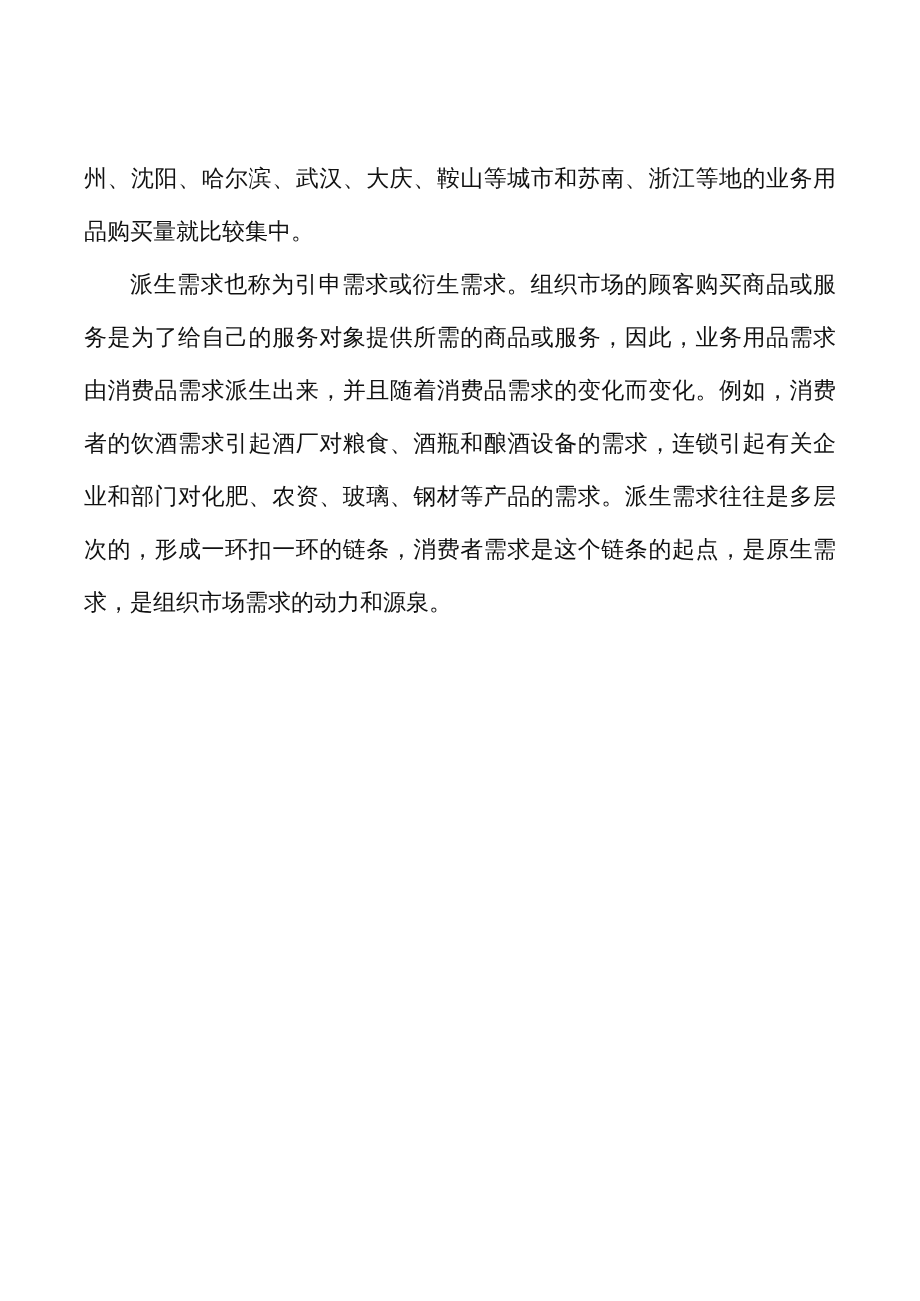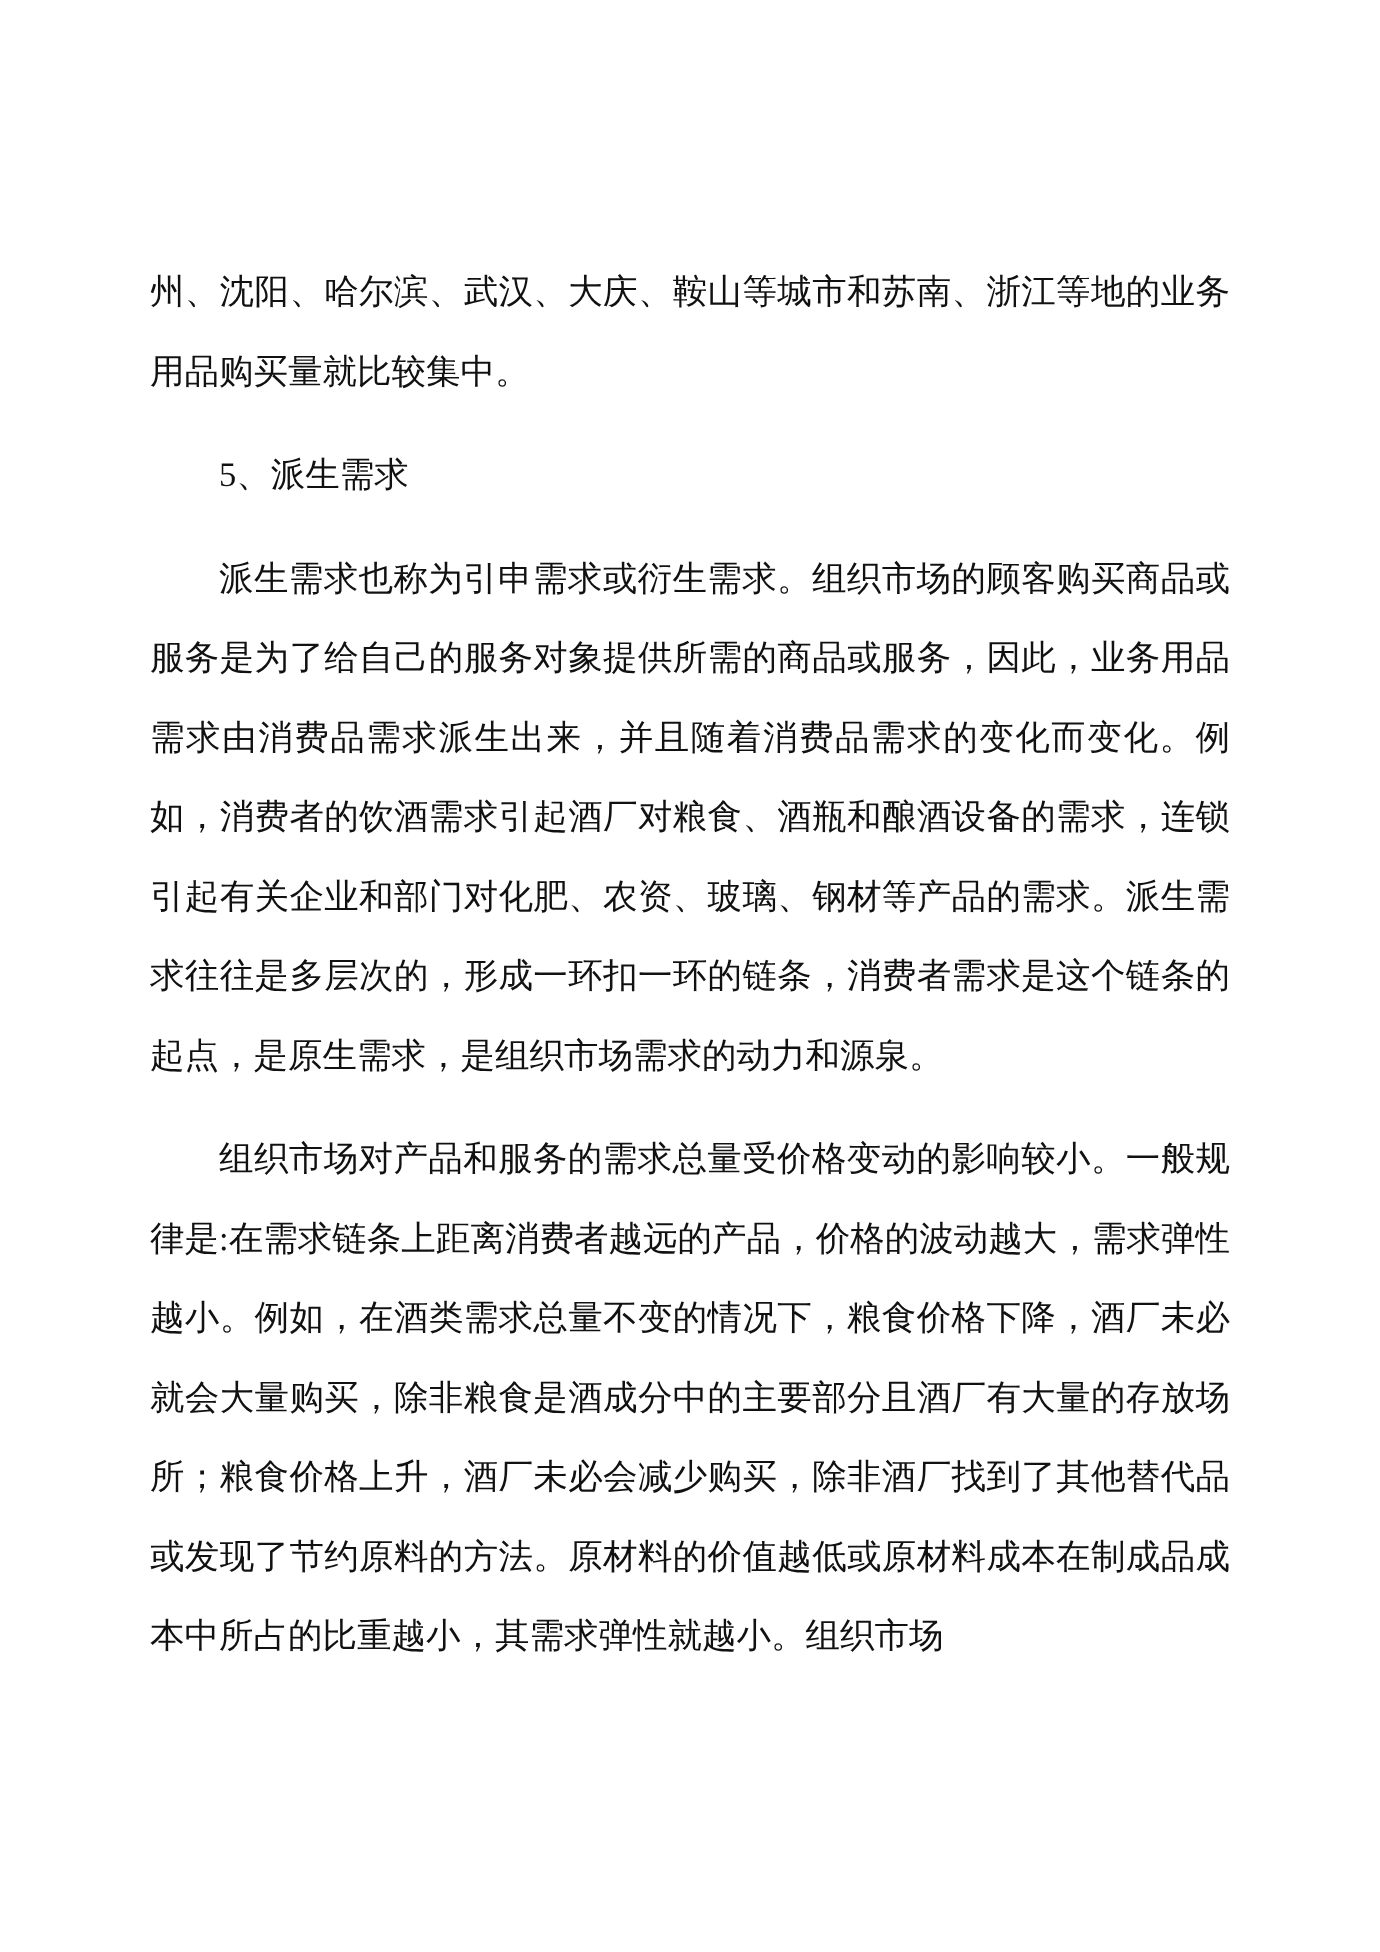--- a/index.html
+++ b/index.html
@@ -22,30 +22,28 @@
   }
   .doc {
     color: #111111;
     font-size: 23px;
     line-height: 53px;
     text-align: justify;
     text-align-last: left;
     word-break: break-all;
   }
   .doc p {
-    margin: 16px;
+    margin: 0;
     padding: 0;
   }
   .doc p.indent {
     text-indent: 2em;
   }
 </style>
 </head>
 <body style="background: rgb(255, 255, 255);">
 
 <div class="page" style="background: rgb(255, 255, 255);">
   <div class="doc" style="color: rgb(17, 17, 17);">
       <p>州、沈阳、哈尔滨、武汉、大庆、鞍山等城市和苏南、浙江等地的业务用品购买量就比较集中。</p>
-      <p class="indent">5、派生需求</p>
       <p class="indent">派生需求也称为引申需求或衍生需求。组织市场的顾客购买商品或服务是为了给自己的服务对象提供所需的商品或服务，因此，业务用品需求由消费品需求派生出来，并且随着消费品需求的变化而变化。例如，消费者的饮酒需求引起酒厂对粮食、酒瓶和酿酒设备的需求，连锁引起有关企业和部门对化肥、农资、玻璃、钢材等产品的需求。派生需求往往是多层次的，形成一环扣一环的链条，消费者需求是这个链条的起点，是原生需求，是组织市场需求的动力和源泉。</p>
-      <p class="indent">组织市场对产品和服务的需求总量受价格变动的影响较小。一般规律是:在需求链条上距离消费者越远的产品，价格的波动越大，需求弹性越小。例如，在酒类需求总量不变的情况下，粮食价格下降，酒厂未必就会大量购买，除非粮食是酒成分中的主要部分且酒厂有大量的存放场所；粮食价格上升，酒厂未必会减少购买，除非酒厂找到了其他替代品或发现了节约原料的方法。原材料的价值越低或原材料成本在制成品成本中所占的比重越小，其需求弹性就越小。组织市场</p>
     </div>
 </div>
 
 </body></html>

